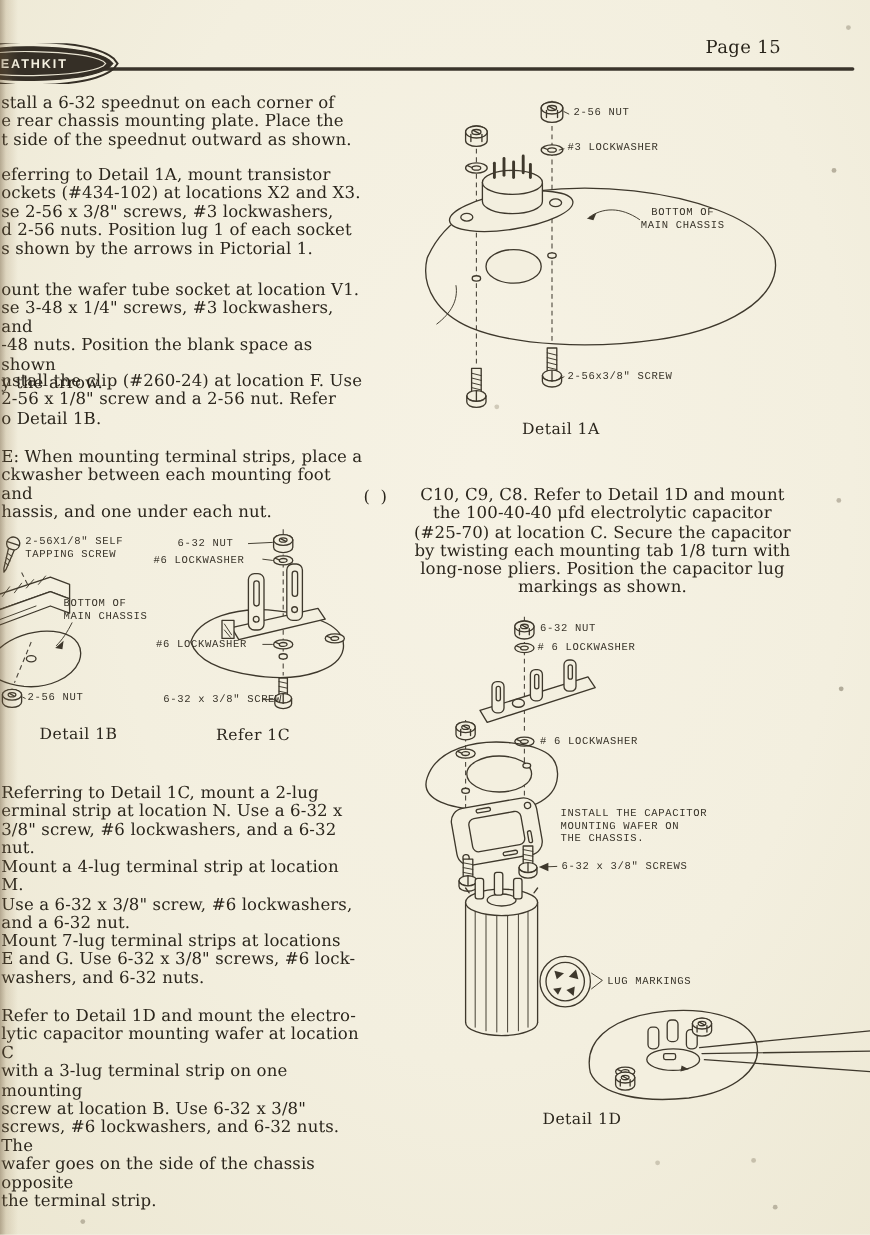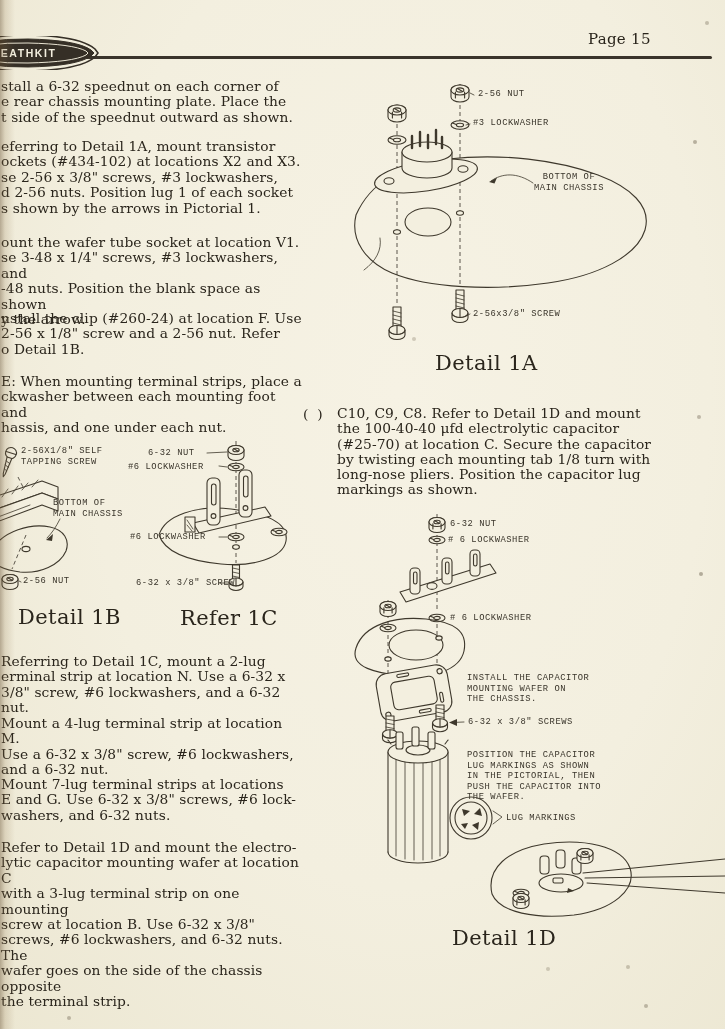--- a/index.html
+++ b/index.html
@@ -43,24 +43,24 @@
     position:absolute; left:1px; width:301px;
     font-size:13.8px; line-height:15.4px; letter-spacing:.1px;
     white-space:pre-line; color:#2a251c;
   }
   .step-checkbox {
     position:absolute; left:303px; top:406px; font-size:13.8px; white-space:pre; color:#2a251c;
   }
   .step-text {
     position:absolute; left:337px; top:406px; width:330px;
     font-size:13.8px; line-height:15.3px; letter-spacing:.1px;
-    white-space:pre-line; color:#2a251c;
-  }
-
-  .caption { position:absolute; font-size:21px; letter-spacing:.4px; color:#2a251c; }
+    white-space:pre-line; color:#2a251c;text-align:center;
+  }
+
+  .caption { position:absolute; font-size:13px; letter-spacing:.4px; color:#2a251c; }
 
   
   .fig { position:absolute; }
   .fig svg { position:absolute; left:0; top:0; overflow:visible; }
   .dlabel {
     position:absolute; font-family:Liberation Mono, monospace;
     font-size:8.8px; line-height:10.5px; letter-spacing:.55px;
     color:#39342a; white-space:pre-line;
   }
   .dlabel.ctr { text-align:center; }
@@ -252,21 +252,21 @@
       <path class="thin" d="M60,82 C56,90 52,96 47,101"></path>
       <path class="af" d="M46,103 l7,-6 l-1,7 z"></path>
       <line class="thin" x1="21" y1="145" x2="19" y2="144"></line>
     </svg>
     <div class="dlabel" style="left:21px; top:9px">2-56X1/8" SELF
 TAPPING SCREW</div>
     <div class="dlabel" style="left:53px; top:61px">BOTTOM OF
 MAIN CHASSIS</div>
     <div class="dlabel" style="left:23px; top:139px">2-56 NUT</div>
   </div>
-  <div class="caption" style="left:18px; top:605px">Detail 1B</div>
+  <div class="caption" style="left:33px; top:605px">Detail 1B</div>
 
   <div class="fig" style="left:115px; top:437px; width:195px; height:165px">
     <svg width="195" height="165" viewBox="0 0 195 165">
       <defs>
         <pattern id="stC" width="5" height="5" patternUnits="userSpaceOnUse">
           <circle cx="1" cy="1.2" r=".65" fill="#a89e85"></circle>
           <circle cx="3.4" cy="3.6" r=".55" fill="#b6ac92"></circle>
         </pattern>
         <g id="nutC">
           <path class="pf ink" d="M-8,0 a8,4.5 0 0 1 16,0 l0,6 a8,4.5 0 0 1 -16,0 z"></path>
@@ -444,22 +444,17 @@
         <line class="ink" x1="385" y1="381" x2="247" y2="371"></line>
       </g>
     </svg>
     <div class="dlabel" style="left:110px; top:7px">6-32 NUT</div>
     <div class="dlabel" style="left:108px; top:23px"># 6 LOCKWASHER</div>
     <div class="dlabel" style="left:110px; top:101px"># 6 LOCKWASHER</div>
     <div class="dlabel" style="left:127px; top:161px">INSTALL THE CAPACITOR
 MOUNTING WAFER ON
 THE CHASSIS.</div>
     <div class="dlabel" style="left:128px; top:205px">6-32 x 3/8" SCREWS</div>
-    <div class="dlabel" style="left:127px; top:238px">POSITION THE CAPACITOR
-LUG MARKINGS AS SHOWN
-IN THE PICTORIAL, THEN
-PUSH THE CAPACITOR INTO
-THE WAFER.</div>
     <div class="dlabel" style="left:166px; top:301px">LUG MARKINGS</div>
   </div>
   <div class="caption" style="left:452px; top:926px">Detail 1D</div>
 
 </div>
 
 </body></html>

